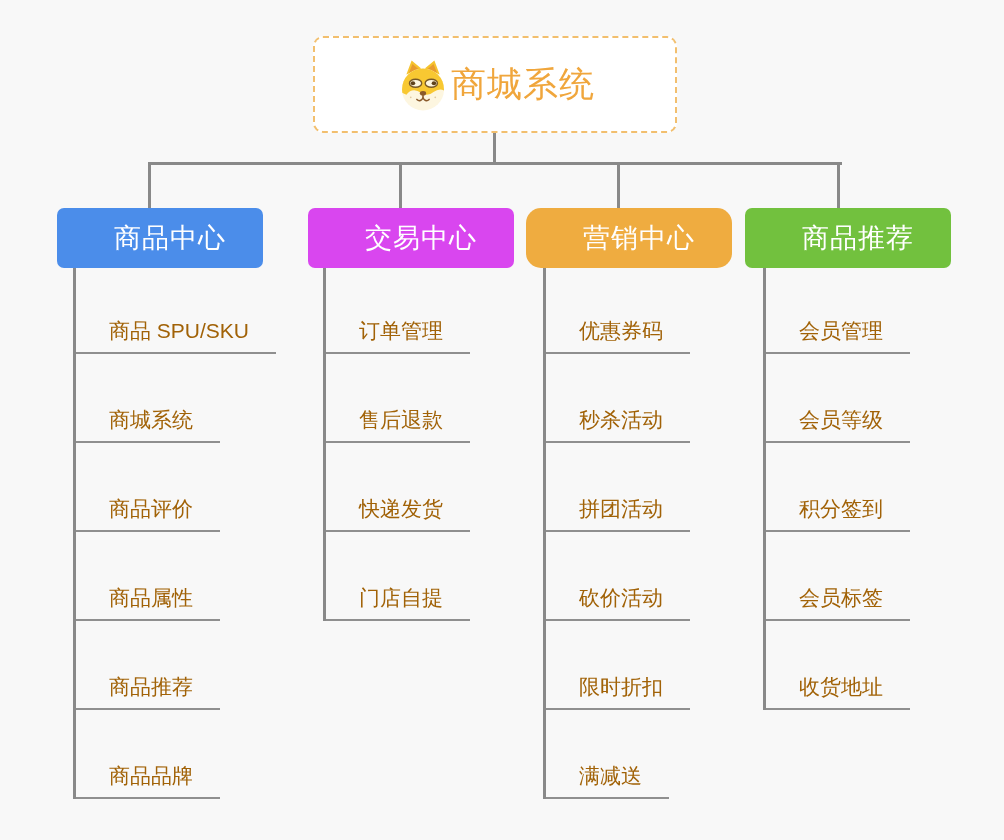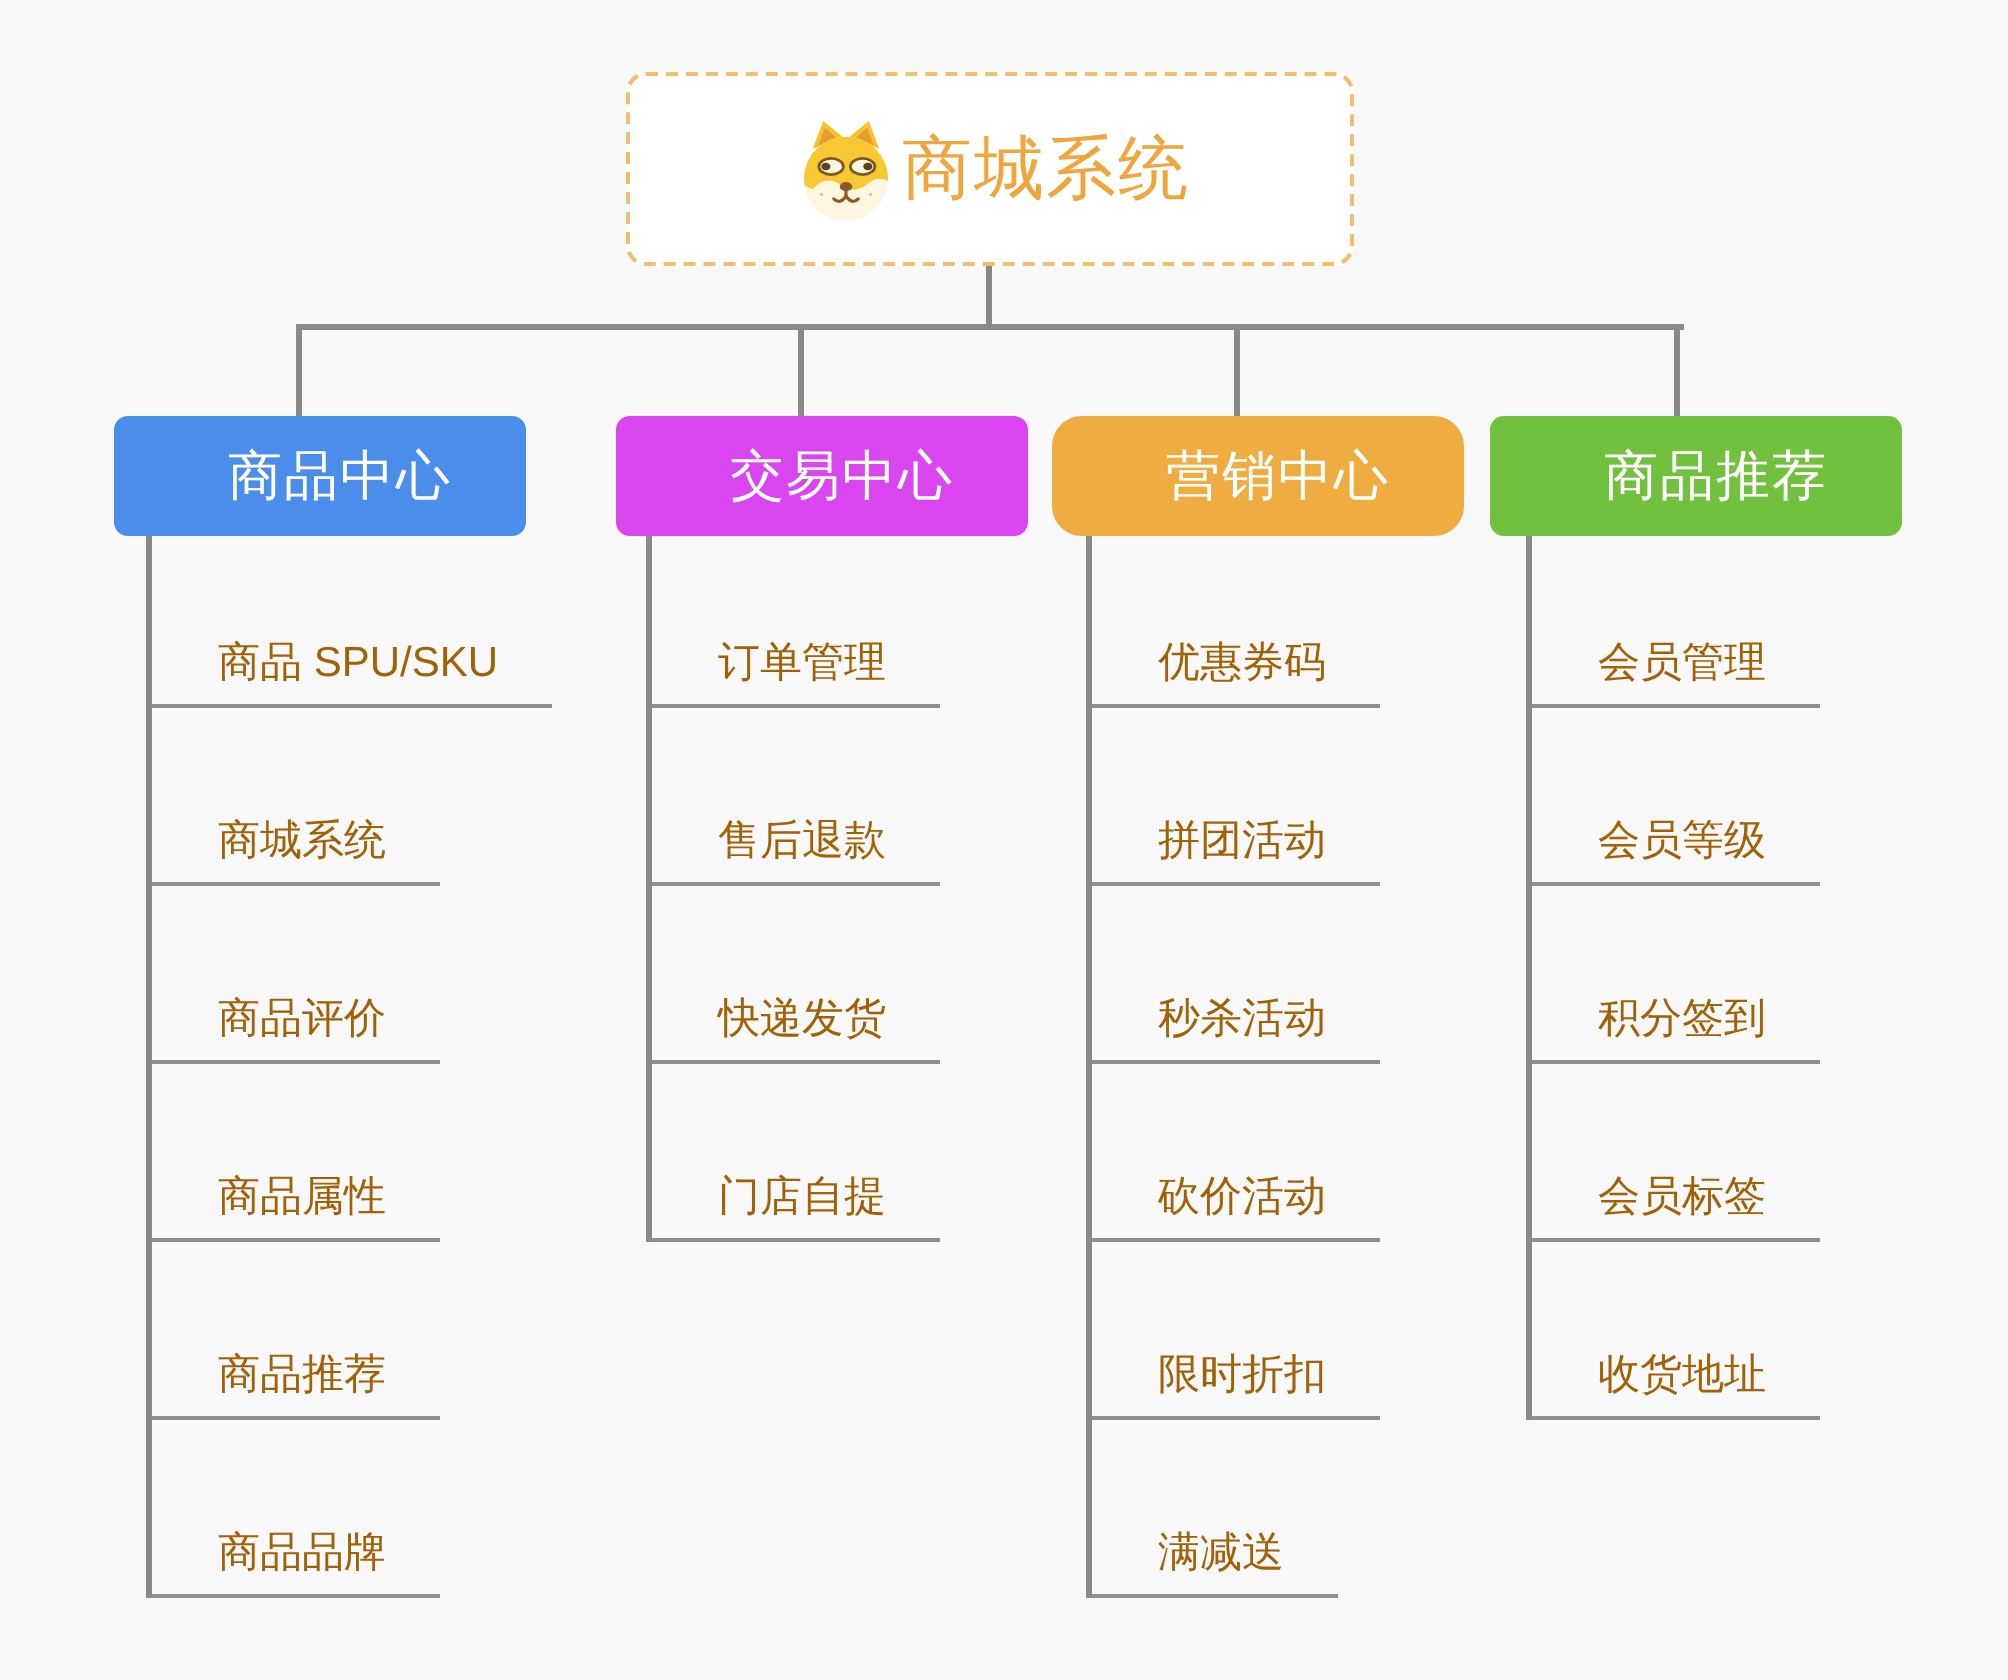--- a/index.html
+++ b/index.html
@@ -106,22 +106,22 @@
 
   <div class="column" style="left:323px">
     <div class="topic-item">订单管理</div>
     <div class="topic-item">售后退款</div>
     <div class="topic-item">快递发货</div>
     <div class="topic-item">门店自提</div>
   </div>
 
   <div class="column" style="left:543px">
     <div class="topic-item">优惠券码</div>
+    <div class="topic-item">秒杀活动</div>
     <div class="topic-item">拼团活动</div>
-    <div class="topic-item">秒杀活动</div>
     <div class="topic-item">砍价活动</div>
     <div class="topic-item">限时折扣</div>
     <div class="topic-item">满减送</div>
   </div>
 
   <div class="column" style="left:763px">
     <div class="topic-item">会员管理</div>
     <div class="topic-item">会员等级</div>
     <div class="topic-item">积分签到</div>
     <div class="topic-item">会员标签</div>

